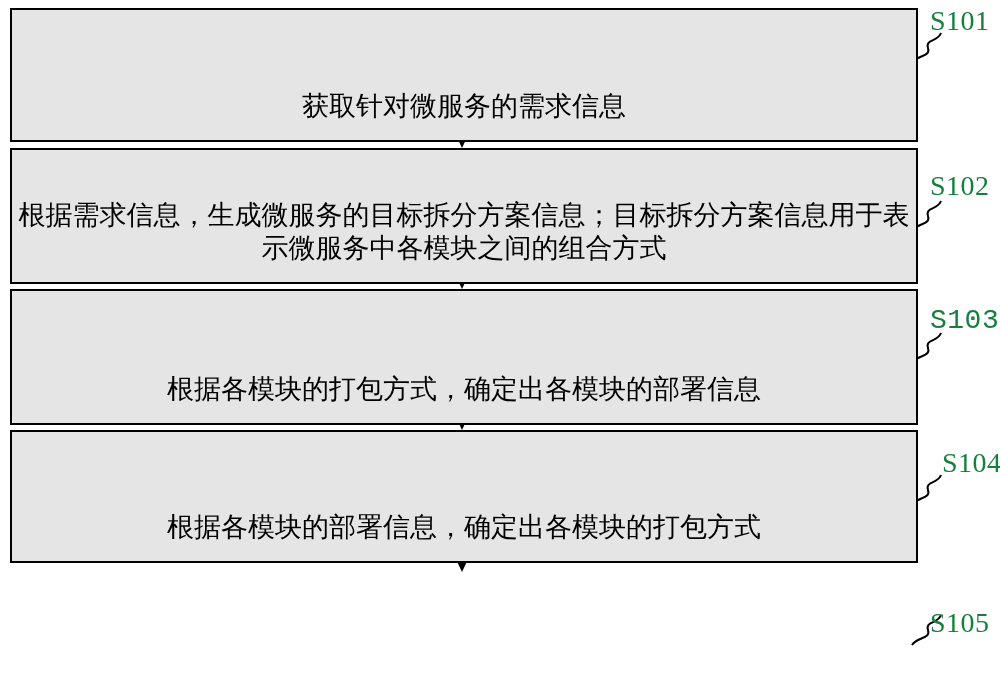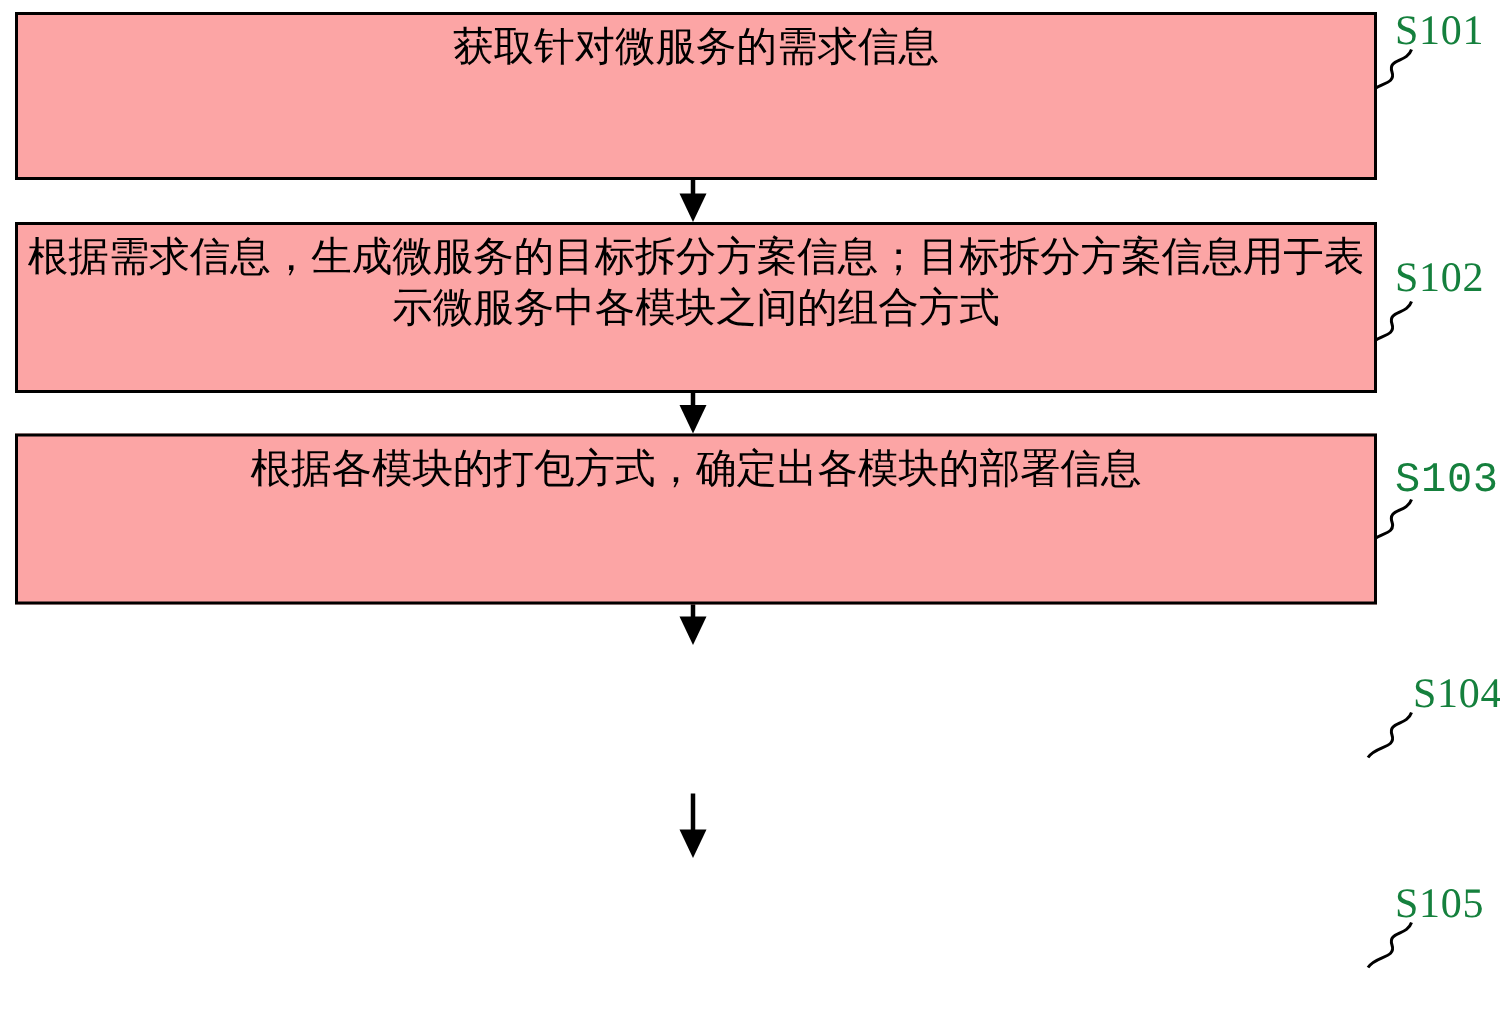--- a/index.html
+++ b/index.html
@@ -13,51 +13,51 @@
     height: 686px;
     background: #ffffff;
     overflow: hidden;
     font-family: "Liberation Serif", "DejaVu Serif", serif;
   }
   .step-box {
     position: absolute;
     left: 10px;
     width: 896px;
     border: 2px solid #000000;
-    background: #fca5a5;
+    background: #e5e5e5;
     display: flex;
-    align-items: flex-start;
+    align-items: flex-end;
     justify-content: center;
     text-align: center;
     box-sizing: content-box;
     color: #000000;
     font-size: 27px;
     line-height: 1.25;
-    padding: 5px 4px;
+    padding: 16px 4px;
   }
   .b1 { top: 8px;   height: 98px;  }
   .b2 { top: 148px; height: 100px; }
   .b3 { top: 289px; height: 100px; }
   .b4 { top: 430px; height: 97px;  }
   .b5 { top: 572px; height: 99px;  }
   .step-label {
     position: absolute;
     left: 930px;
     width: 66px;
     color: #15803d;
     font-size: 28px;
     line-height: 1;
     text-align: left;
     letter-spacing: 0.5px;
   }
   .l1 { top: 7px;   }
   .l2 { top: 172px; }
   .l3 { top: 307px; font-family: Liberation Mono, monospace; }
   .l4 { top: 449px; margin-left: 12px; }
-  .l5 { top: 589px; }
+  .l5 { top: 609px; }
   .connectors {
     position: absolute;
     left: 0;
     top: 0;
     width: 1000px;
     height: 686px;
     pointer-events: none;
   }
 </style>
 </head>
@@ -93,20 +93,23 @@
 
   <div class="step-box b1">
     <span>获取针对微服务的需求信息</span>
   </div>
   <div class="step-box b2">
     <span>根据需求信息，生成微服务的目标拆分方案信息；目标拆分方案信息用于表示微服务中各模块之间的组合方式</span>
   </div>
   <div class="step-box b3">
     <span>根据各模块的打包方式，确定出各模块的部署信息</span>
   </div>
+  <div class="step-box b4">
+    <span>根据各模块的部署信息，确定出各模块的打包方式</span>
+  </div>
 
   <div class="step-label l1">S101</div>
   <div class="step-label l2">S102</div>
   <div class="step-label l3">S103</div>
   <div class="step-label l4">S104</div>
   <div class="step-label l5">S105</div>
 
 </div>
 
 </body></html>

